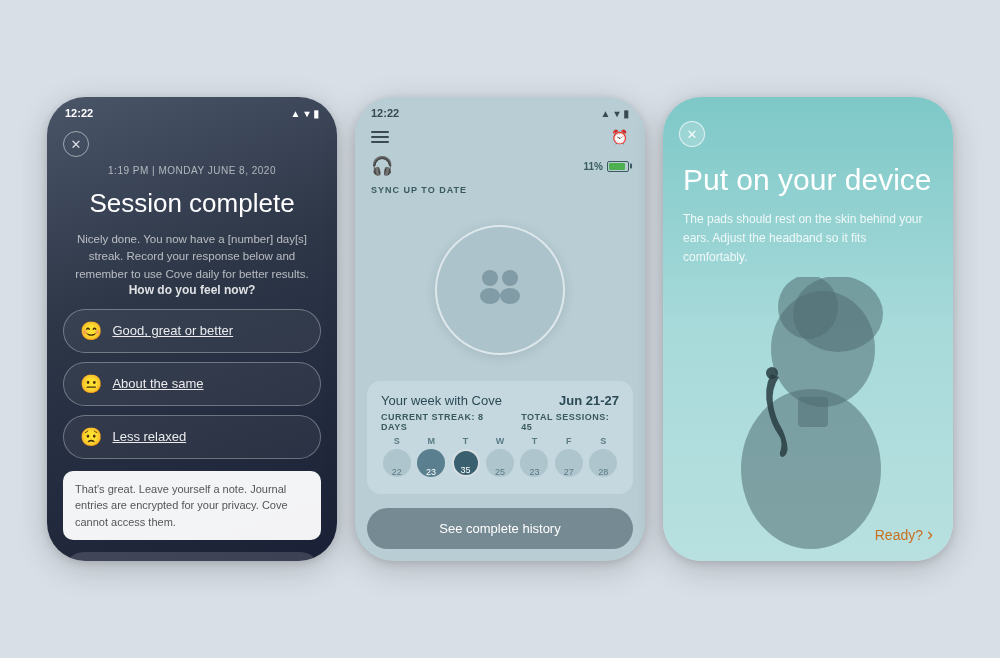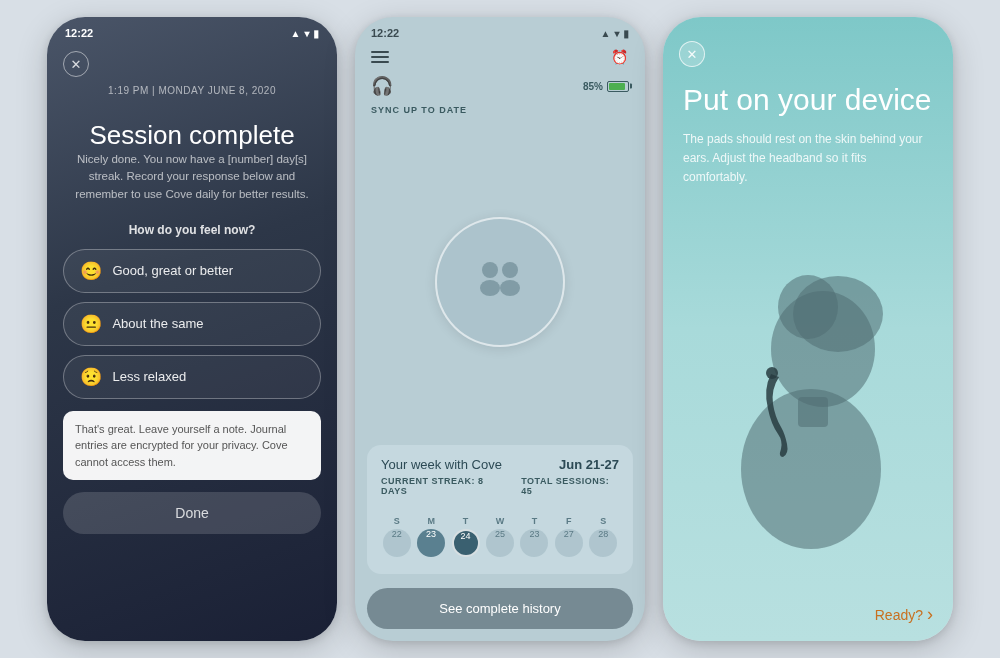--- a/index.html
+++ b/index.html
@@ -11,21 +11,21 @@
       align-items: center;
       justify-content: center;
       gap: 18px;
       font-family: -apple-system, BlinkMacSystemFont, 'Segoe UI', sans-serif;
       overflow: hidden;
     }
 
     
     .phone {
       width: 290px;
-      height: 624px;
+      height: 464px;
       border-radius: 38px;
       overflow: hidden;
       box-shadow: 0 8px 32px rgba(0,0,0,0.18), 0 2px 8px rgba(0,0,0,0.12);
       position: relative;
       background: #fff;
     }
 
     
     .phone1 {
       background: linear-gradient(160deg, #4a5568 0%, #2d3748 40%, #1a2035 100%);
@@ -68,37 +68,38 @@
       justify-content: center;
       cursor: pointer;
       color: rgba(255,255,255,0.8);
       font-size: 13px;
     }
     .p1-datetime {
       text-align: center;
       font-size: 10px;
       color: rgba(255,255,255,0.6);
       letter-spacing: 0.5px;
-      margin-bottom: 24px;
+      margin-bottom: 12px;
     }
     .p1-title {
       text-align: center;
       font-size: 26px;
       font-weight: 300;
       color: #fff;
+      margin-bottom: 12px;
       padding: 0 16px;
       line-height: 1.2;
     }
     .p1-subtitle {
       text-align: center;
       font-size: 11.5px;
       color: rgba(255,255,255,0.65);
       line-height: 1.5;
       padding: 0 21px;
-      margin-bottom: 20px;
+      margin-bottom: 0;
     }
     .p1-question {
       text-align: center;
       font-size: 12px;
       font-weight: 600;
       color: rgba(255,255,255,0.85);
       margin-bottom: 12px;
     }
     .p1-options {
       padding: 0 16px;
@@ -115,20 +116,21 @@
       gap: 10px;
       cursor: pointer;
       background: rgba(255,255,255,0.05);
     }
     .p1-option-emoji {
       font-size: 18px;
     }
     .p1-option-label {
       font-size: 13px;
       color: rgba(255,255,255,0.9);
+      text-decoration: underline;
     }
     .p1-journal {
       margin: 12px 16px 0;
       background: rgba(255,255,255,0.95);
       border-radius: 10px;
       padding: 10px 12px;
       font-size: 11px;
       color: #555;
       line-height: 1.5;
     }
@@ -281,21 +283,21 @@
       font-weight: 400;
     }
     .p2-week-range {
       font-size: 13px;
       color: #2c4a55;
       font-weight: 600;
     }
     .p2-stats-row {
       display: flex;
       gap: 14px;
-      margin-bottom: 20px;
+      margin-bottom: 4px;
     }
     .p2-stat {
       font-size: 9px;
       color: #3a5a60;
       letter-spacing: 0.5px;
       font-weight: 600;
     }
     .p2-days {
       display: grid;
       grid-template-columns: repeat(7, 1fr);
@@ -307,21 +309,21 @@
       color: #5a7a85;
       font-weight: 600;
       margin-bottom: 3px;
     }
     .p2-day-circle {
       width: 28px;
       height: 28px;
       border-radius: 50%;
       background: rgba(160,185,195,0.6);
       display: flex;
-      align-items: flex-start;
+      align-items: flex-end;
       justify-content: center;
       margin: 0 auto 3px;
       position: relative;
     }
     .p2-day-circle.active {
       background: #5a8090;
     }
     .p2-day-circle.today {
       background: #3a6070;
       border: 2px solid rgba(255,255,255,0.8);
@@ -475,21 +477,21 @@
         <span></span>
         <span></span>
       </div>
       <div style="display:flex;align-items:center;gap:6px;">
         <span style="font-size:14px;color:#3a4a50;">⏰</span>
       </div>
     </div>
     <div class="p2-sync-row">
       <span class="sync-icon">🎧</span>
       <div class="battery-indicator">
-        <span>85%</span>
+        <span>11%</span>
         <div class="battery-bar">
           <div class="battery-fill"></div>
         </div>
       </div>
     </div>
     <div class="sync-label">SYNC UP TO DATE</div>
 
     <div class="p2-device-container">
       <div class="p2-device-circle">
         <svg class="device-icon-svg" viewBox="0 0 64 64" fill="none" xmlns="http://www.w3.org/2000/svg">
@@ -520,21 +522,21 @@
         </div>
         <div>
           <div class="p2-day-label">M</div>
           <div class="p2-day-circle active">
             <span class="p2-day-num" style="color:#fff;">23</span>
           </div>
         </div>
         <div>
           <div class="p2-day-label">T</div>
           <div class="p2-day-circle today">
-            <span class="p2-day-num" style="color:#fff;">24</span>
+            <span class="p2-day-num" style="color:#fff;">35</span>
           </div>
         </div>
         <div>
           <div class="p2-day-label">W</div>
           <div class="p2-day-circle">
             <span class="p2-day-num">25</span>
           </div>
         </div>
         <div>
           <div class="p2-day-label">T</div>

